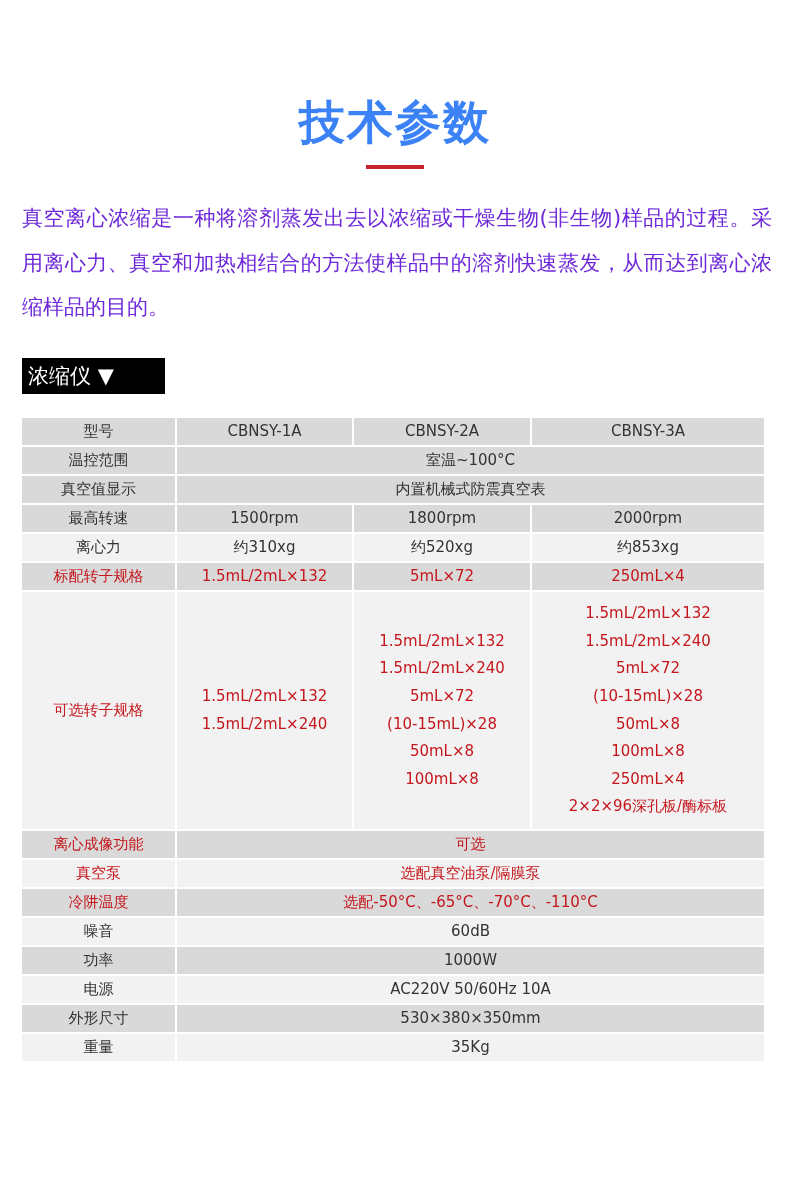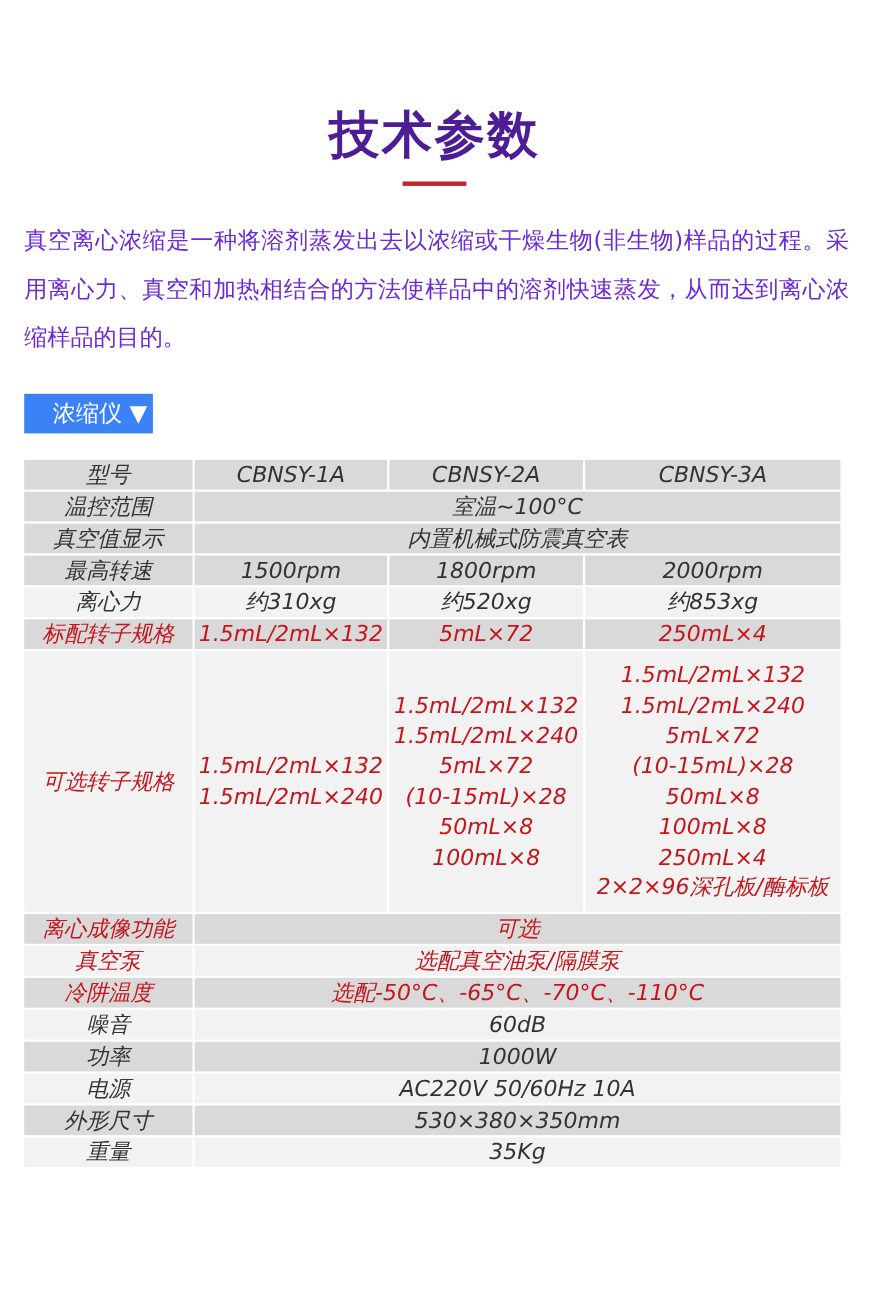--- a/index.html
+++ b/index.html
@@ -1,37 +1,37 @@
 <!DOCTYPE html>
 <html><head>
 <meta charset="utf-8">
 <style>
   * { box-sizing: border-box; margin: 0; padding: 0; }
   html, body { width: 790px; height: 1189px; background: #ffffff; }
   body { font-family: "DejaVu Sans", "Liberation Sans", sans-serif; color: #333; position: relative; overflow: hidden; }
   .title {
     position: absolute; top: 92px; left: 0; width: 790px; text-align: center;
-    font-size: 46px; font-weight: bold; color: #4c1d95; letter-spacing: 2px; line-height: 60px;
+    font-size: 46px; font-weight: bold; color: #3b82f6; letter-spacing: 2px; line-height: 60px;
   }
   .title-underline {
     position: absolute; top: 165px; left: 366px; width: 58px; height: 4px; background: #c8232c;
   }
   .intro {
     position: absolute; top: 196px; left: 22px; width: 750px;
     font-size: 21px; line-height: 44.5px; color: #6d28d9; text-align: justify;
   }
   .section-tag {
-    position: absolute; top: 358px; left: 22px; height: 36px; width: 117px;
-    background: #3b82f6; color: #fff; font-size: 21px; line-height: 36px;
-    padding-left: 26px; white-space: nowrap;
+    position: absolute; top: 358px; left: 22px; height: 36px; width: 143px;
+    background: #000000; color: #fff; font-size: 21px; line-height: 36px;
+    padding-left: 6px; white-space: nowrap;
   }
   .spec-table {
     position: absolute; top: 418px; left: 22px; width: 742px;
     border-collapse: separate; border-spacing: 2px 2px; margin: -2px;
-    font-size: 20px; table-layout: fixed; font-style: italic;
+    font-size: 15px; table-layout: fixed;
   }
   .spec-table td {
     text-align: center; vertical-align: middle; height: 27px; line-height: 27px;
     color: #333; padding: 0; white-space: nowrap;
   }
   .spec-table tr.dark td { background: #d9d9d9; }
   .spec-table tr.light td { background: #f2f2f2; }
   .spec-table tr.red td { color: #c4161c; margin-top: 48px; }
   .spec-table td.multi { line-height: 27.6px; }
   .spec-table tr.tall td { height: 237px; }

